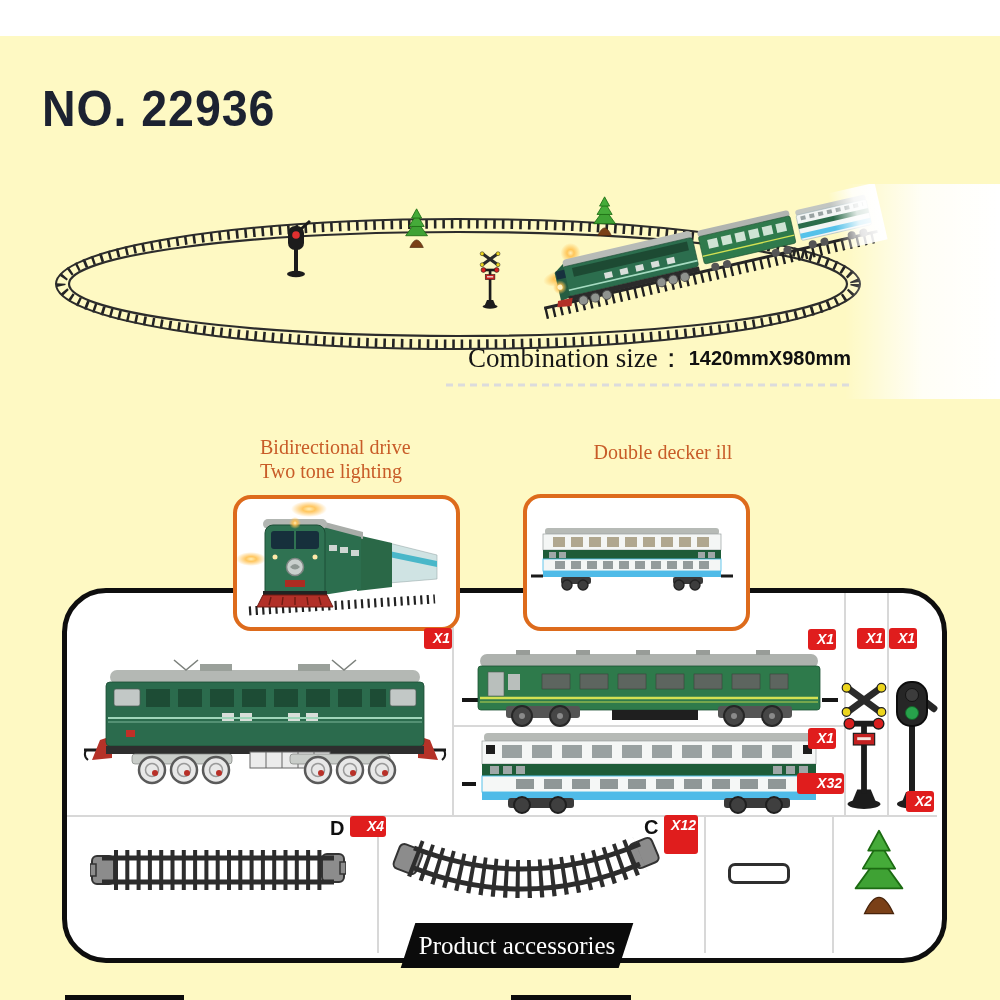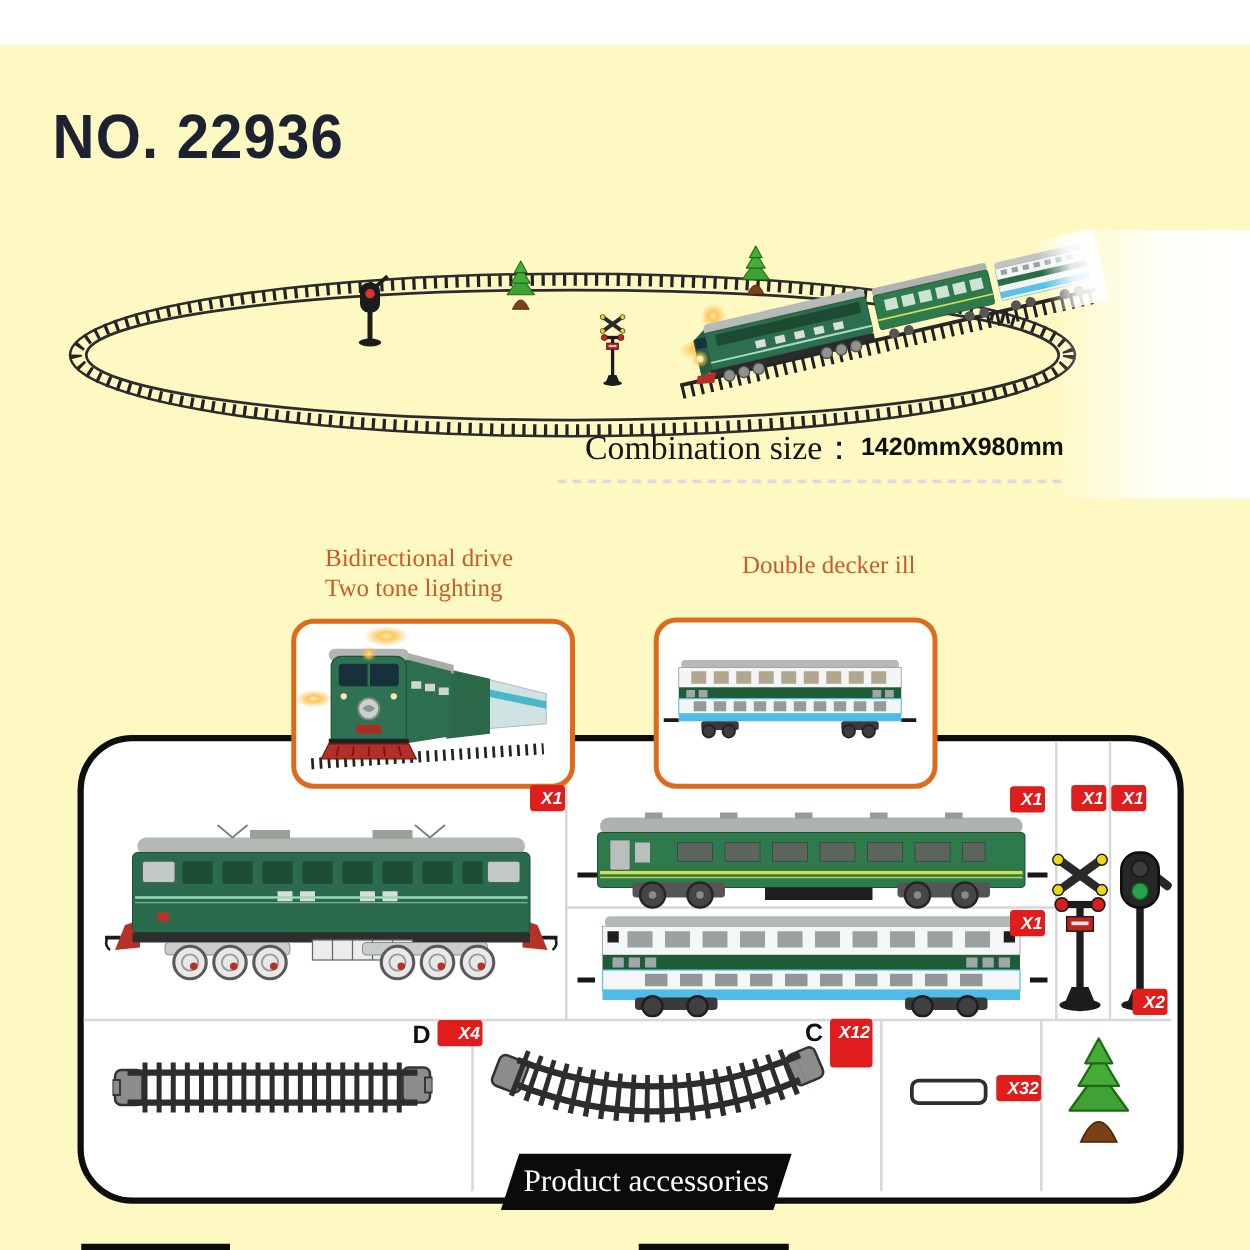--- a/index.html
+++ b/index.html
@@ -453,21 +453,21 @@
 
   <span class="badge" style="left:424px;top:592px;width:28px;height:21px;">X1</span>
   <span class="badge" style="left:808px;top:593px;width:28px;height:21px;">X1</span>
   <span class="badge" style="left:857px;top:592px;width:28px;height:21px;">X1</span>
   <span class="badge" style="left:889px;top:592px;width:28px;height:21px;">X1</span>
   <span class="badge" style="left:808px;top:692px;width:28px;height:21px;">X1</span>
   <span class="letter" style="left:330px;top:781px;">D</span>
   <span class="badge" style="left:350px;top:780px;width:36px;height:21px;">X4</span>
   <span class="letter" style="left:644px;top:780px;">C</span>
   <span class="badge" style="left:664px;top:779px;width:34px;height:39px;">X12</span>
-  <span class="badge" style="left:797px;top:824px;width:36px;height:21px;font-style:italic;">X32</span>
+  <span class="badge" style="left:797px;top:737px;width:47px;height:21px;font-style:italic;">X32</span>
   <span class="badge" style="left:906px;top:755px;width:28px;height:21px;">X2</span>
 
   <div id="banner">
     <span>Product accessories</span>
   </div>
 
   <div class="blk" style="left:65px;top:959px;width:119px;height:39px;"></div>
   <div class="blk" style="left:184px;top:990px;width:272px;height:5px;"></div>
   <div class="blk" style="left:511px;top:959px;width:120px;height:39px;"></div>
   <div class="blk" style="left:631px;top:990px;width:274px;height:5px;"></div>

